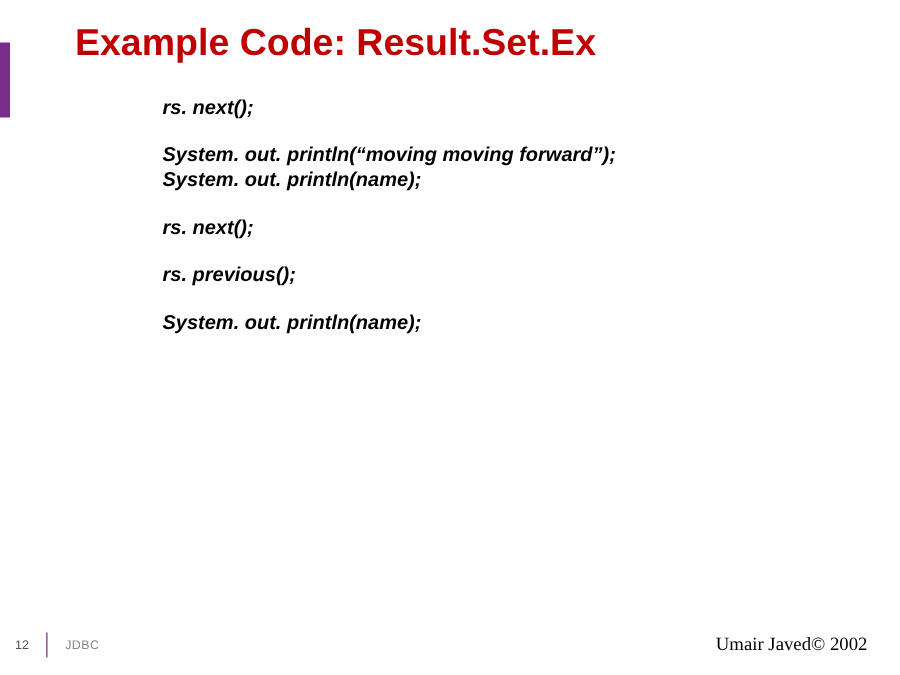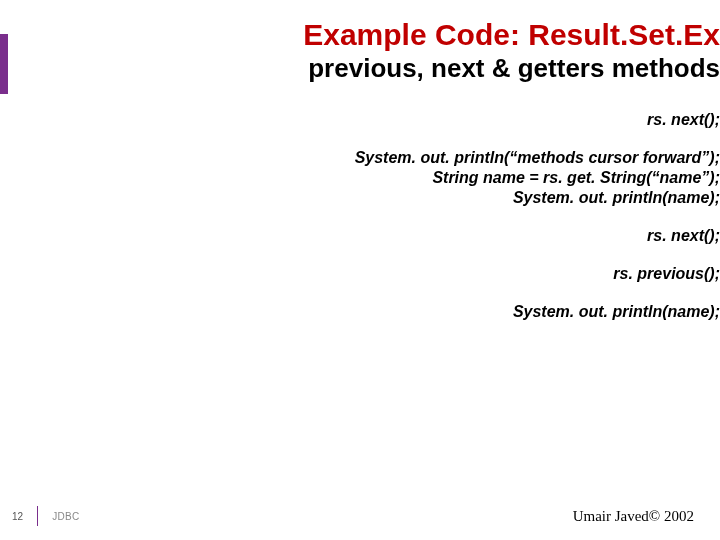--- a/index.html
+++ b/index.html
@@ -1,45 +1,43 @@
 <!DOCTYPE html>
 <html><head>
 <meta charset="utf-8">
 <style>
-* { margin: 0; padding: 0; box-sizing: border-box; text-align: right; }
+* { margin: 0; padding: 0; box-sizing: border-box; }
 body { width: 720px; height: 540px; background: #fff; font-family: Arial, sans-serif; position: relative; overflow: hidden; }
 .accent-bar { position: absolute; left: 0; top: 34px; width: 8px; height: 60px; }
 .title-area { padding: 18px 0 0 60px; }
 .title { font-size: 30px; font-weight: bold; line-height: 1.1; }
 .subtitle { font-size: 26px; font-weight: bold; color: #000; margin-top: 2px; margin-left: 12px; }
 .content { margin-left: 130px; margin-top: 26px; font-size: 16px; font-weight: bold; color: #000; line-height: 1.25; font-style: italic; }
 .para { margin-bottom: 18px; }
 .footer { position: absolute; bottom: 14px; left: 0; width: 100%; display: flex; align-items: center; }
 .page-num { font-size: 10px; color: #555; margin-left: 12px; }
 .vline { width: 1px; height: 20px; margin: 0 14px; }
 .section { font-size: 10px; color: #888; letter-spacing: 0.3px; }
 .credit { position: absolute; right: 26px; font-family: "Times New Roman", serif; font-size: 15px; color: #000; }
 </style>
 </head>
 <body>
 
 <div class="accent-bar" style="background: rgb(122, 46, 140);"></div>
 
 <div class="title-area">
   <div class="title" style="color: rgb(192, 0, 0);">Example Code: Result.Set.Ex</div>
-  <div class="subtitle">previous, next &amp; getters methods</div>
 </div>
 
 <div class="content">
   <div class="para">
       <div>rs. next();</div>
     </div>
   <div class="para">
-    <div>System. out. println(“methods cursor forward”);</div>
-    <div>String name = rs. get. String(“name”);</div>
+    <div>System. out. println(“moving moving forward”);</div>
     <div>System. out. println(name);</div>
   </div>
   <div class="para">
       <div>rs. next();</div>
     </div>
   <div class="para">
       <div>rs. previous();</div>
     </div>
   <div class="para">
     <div>System. out. println(name);</div>

